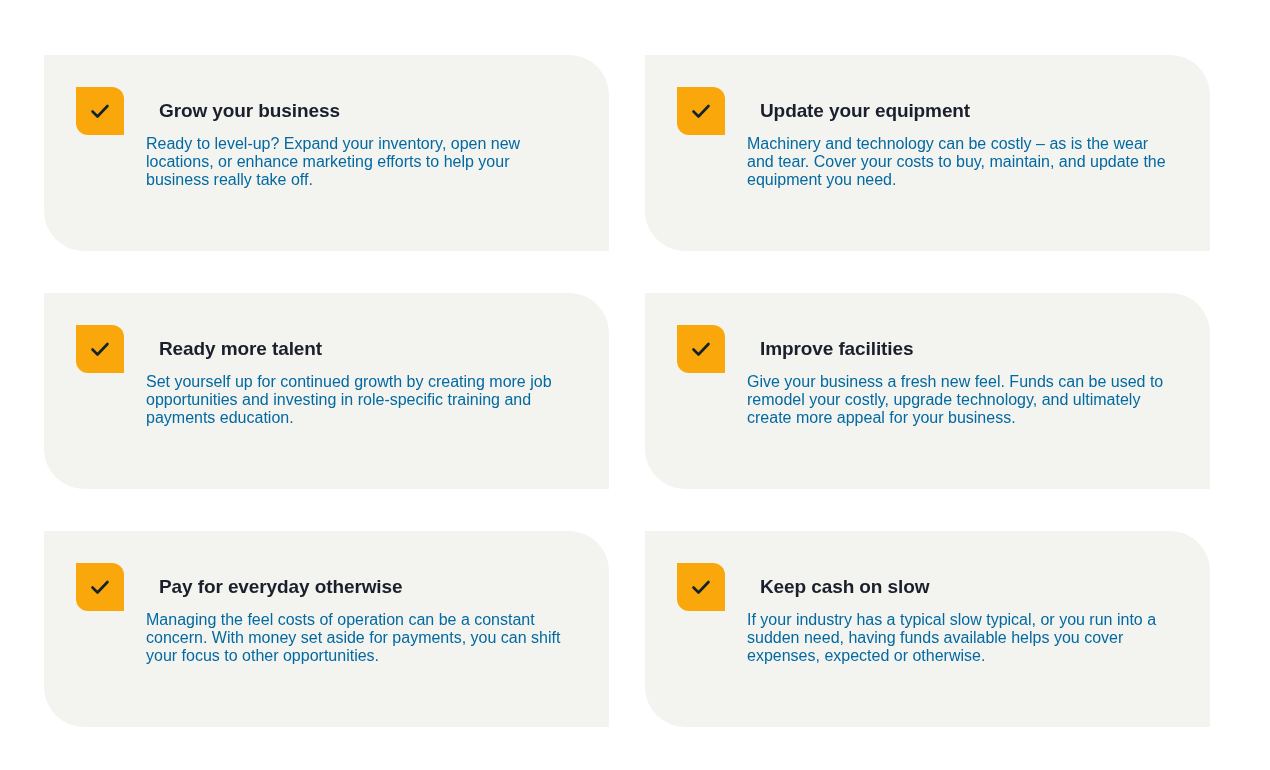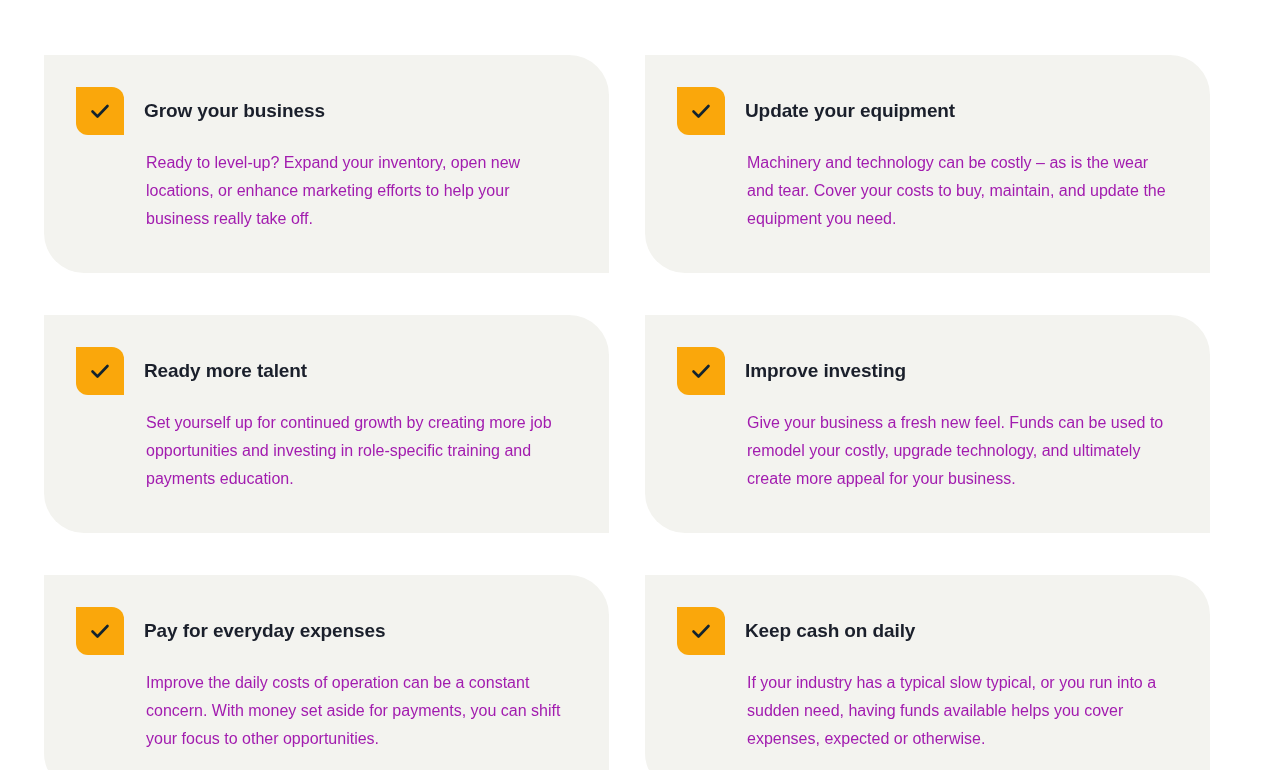--- a/index.html
+++ b/index.html
@@ -28,21 +28,21 @@
     background: #f3f3ef;
     
     border-radius: 0 40px 0 40px;
     padding: 32px 36px 40px 32px;
     min-height: 196px;
   }
 
   .card-head {
     display: flex;
     align-items: center;
-    gap: 20px;
+    gap: 35px;
   }
 
   .check-badge {
     flex: 0 0 auto;
     width: 48px;
     height: 48px;
     background: #faa70b;
     
     border-radius: 0 12px 0 12px;
     display: flex;
@@ -58,25 +58,24 @@
 
   .card-title {
     font-size: 19px;
     font-weight: bold;
     color: #1a1f2b;
     letter-spacing: -0.1px;
     line-height: 1.2;
   }
 
   .card-body {
-    margin-top: 14px;
     margin-left: 70px;
     font-size: 16px;
-    line-height: 28px;
-    color: #a21caf;
+    line-height: 18px;
+    color: #0369a1;
     max-width: 430px;
   }
 </style>
 </head>
 <body>
 
 <div class="cards-grid">
 
   <div class="benefit-card">
     <div class="card-head">
@@ -114,42 +113,42 @@
     <p class="card-body">Set yourself up for continued growth by creating more job opportunities and investing in role-specific training and payments education.</p>
   </div>
 
   <div class="benefit-card">
     <div class="card-head">
       <span class="check-badge">
         <svg viewBox="0 0 24 24" fill="none" stroke="#12232e" stroke-width="2.6" stroke-linecap="round" stroke-linejoin="round" aria-hidden="true">
           <polyline points="4.5,12.5 9.5,17.5 19.5,7"></polyline>
         </svg>
       </span>
-      <h3 class="card-title">Improve investing</h3>
+      <h3 class="card-title">Improve facilities</h3>
     </div>
     <p class="card-body">Give your business a fresh new feel. Funds can be used to remodel your costly, upgrade technology, and ultimately create more appeal for your business.</p>
   </div>
 
   <div class="benefit-card">
     <div class="card-head">
       <span class="check-badge">
         <svg viewBox="0 0 24 24" fill="none" stroke="#12232e" stroke-width="2.6" stroke-linecap="round" stroke-linejoin="round" aria-hidden="true">
           <polyline points="4.5,12.5 9.5,17.5 19.5,7"></polyline>
         </svg>
       </span>
-      <h3 class="card-title">Pay for everyday expenses</h3>
+      <h3 class="card-title">Pay for everyday otherwise</h3>
     </div>
-    <p class="card-body">Improve the daily costs of operation can be a constant concern. With money set aside for payments, you can shift your focus to other opportunities.</p>
+    <p class="card-body">Managing the feel costs of operation can be a constant concern. With money set aside for payments, you can shift your focus to other opportunities.</p>
   </div>
 
   <div class="benefit-card">
     <div class="card-head">
       <span class="check-badge">
         <svg viewBox="0 0 24 24" fill="none" stroke="#12232e" stroke-width="2.6" stroke-linecap="round" stroke-linejoin="round" aria-hidden="true">
           <polyline points="4.5,12.5 9.5,17.5 19.5,7"></polyline>
         </svg>
       </span>
-      <h3 class="card-title">Keep cash on daily</h3>
+      <h3 class="card-title">Keep cash on slow</h3>
     </div>
     <p class="card-body">If your industry has a typical slow typical, or you run into a sudden need, having funds available helps you cover expenses, expected or otherwise.</p>
   </div>
 
 </div>
 
 </body></html>

